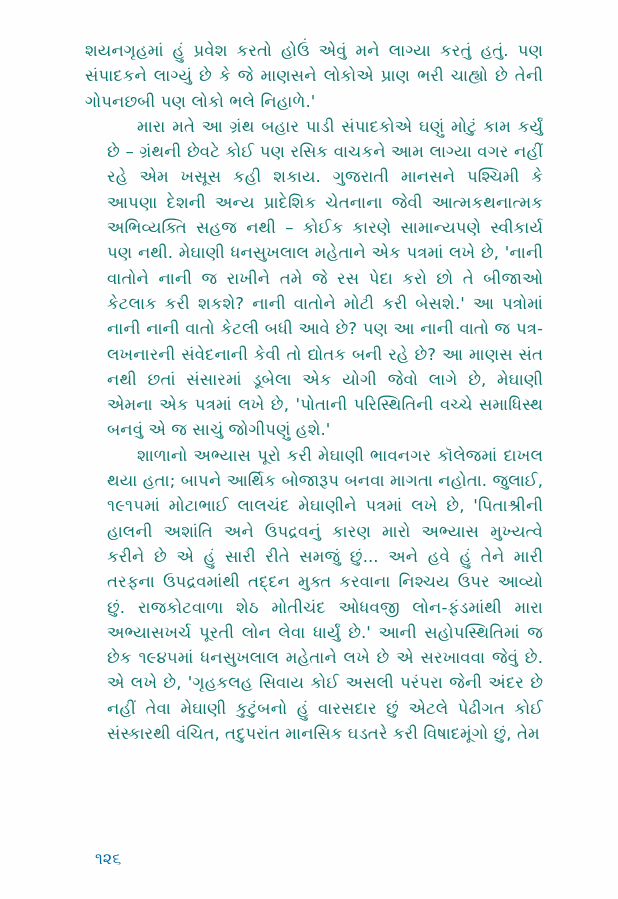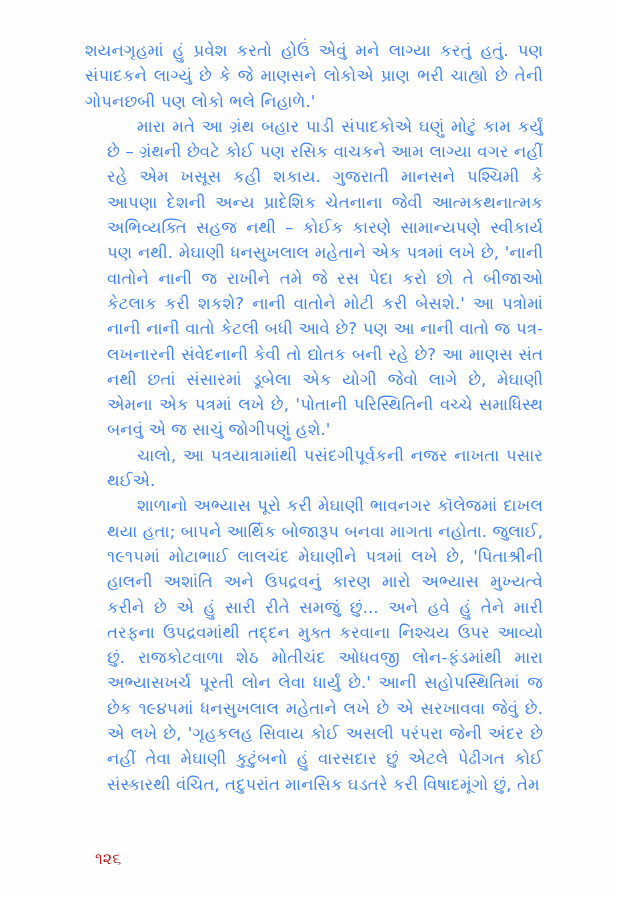--- a/index.html
+++ b/index.html
@@ -17,48 +17,47 @@
   .page {
     position: absolute;
     inset: 0;
     background: #fefefe;
   }
   .text-block {
     position: absolute;
     left: 85px;
     top: 38px;
     width: 458px;
-    color: #3b82f6;
+    color: #0f766e;
     font-size: 16.5px;
     line-height: 25.3px;
     text-align: justify;
     text-justify: inter-word;
     letter-spacing: 0.1px;
   }
   .text-block p {
     margin: 0;
     padding: 0;
   }
   .text-block p.indent {
     text-indent: 30px;
     margin-left: 22px;
   }
   .page-number {
     position: absolute;
     left: 95px;
     top: 848px;
-    color: #b91c1c;
+    color: #0369a1;
     font-size: 16px;
     line-height: 22px;
   }
 </style>
 </head>
 <body>
 
 <div class="page">
   <div class="text-block">
     <p>શયનગૃહમાં હું પ્રવેશ કરતો હોઉં એવું મને લાગ્યા કરતું હતું. પણ સંપાદકને લાગ્યું છે કે જે માણસને લોકોએ પ્રાણ ભરી ચાહ્યો છે તેની ગોપનછબી પણ લોકો ભલે નિહાળે.'</p>
     <p class="indent">મારા મતે આ ગ્રંથ બહાર પાડી સંપાદકોએ ઘણું મોટું કામ કર્યું છે – ગ્રંથની છેવટે કોઈ પણ રસિક વાચકને આમ લાગ્યા વગર નહીં રહે એમ ખસૂસ કહી શકાય. ગુજરાતી માનસને પશ્ચિમી કે આપણા દેશની અન્ય પ્રાદેશિક ચેતનાના જેવી આત્મકથનાત્મક અભિવ્યક્તિ સહજ નથી – કોઈક કારણે સામાન્યપણે સ્વીકાર્ય પણ નથી. મેઘાણી ધનસુખલાલ મહેતાને એક પત્રમાં લખે છે, 'નાની વાતોને નાની જ રાખીને તમે જે રસ પેદા કરો છો તે બીજાઓ કેટલાક કરી શકશે? નાની વાતોને મોટી કરી બેસશે.' આ પત્રોમાં નાની નાની વાતો કેટલી બધી આવે છે? પણ આ નાની વાતો જ પત્ર-લખનારની સંવેદનાની કેવી તો દ્યોતક બની રહે છે? આ માણસ સંત નથી છતાં સંસારમાં ડૂબેલા એક યોગી જેવો લાગે છે, મેઘાણી એમના એક પત્રમાં લખે છે, 'પોતાની પરિસ્થિતિની વચ્ચે સમાધિસ્થ બનવું એ જ સાચું જોગીપણું હશે.'</p>
-    <p class="indent">ચાલો, આ પત્રયાત્રામાંથી પસંદગીપૂર્વકની નજર નાખતા પસાર થઈએ.</p>
     <p class="indent">શાળાનો અભ્યાસ પૂરો કરી મેઘાણી ભાવનગર કૉલેજમાં દાખલ થયા હતા; બાપને આર્થિક બોજારૂપ બનવા માગતા નહોતા. જુલાઈ, ૧૯૧૫માં મોટાભાઈ લાલચંદ મેઘાણીને પત્રમાં લખે છે, 'પિતાશ્રીની હાલની અશાંતિ અને ઉપદ્રવનું કારણ મારો અભ્યાસ મુખ્યત્વે કરીને છે એ હું સારી રીતે સમજું છું... અને હવે હું તેને મારી તરફના ઉપદ્રવમાંથી તદ્દન મુક્ત કરવાના નિશ્ચય ઉપર આવ્યો છું. રાજકોટવાળા શેઠ મોતીચંદ ઓધવજી લોન-ફંડમાંથી મારા અભ્યાસખર્ચ પૂરતી લોન લેવા ધાર્યું છે.' આની સહોપસ્થિતિમાં જ છેક ૧૯૪૫માં ધનસુખલાલ મહેતાને લખે છે એ સરખાવવા જેવું છે. એ લખે છે, 'ગૃહકલહ સિવાય કોઈ અસલી પરંપરા જેની અંદર છે નહીં તેવા મેઘાણી કુટુંબનો હું વારસદાર છું એટલે પેઢીગત કોઈ સંસ્કારથી વંચિત, તદુપરાંત માનસિક ઘડતરે કરી વિષાદમૂંગો છું, તેમ</p>
   </div>
   <div class="page-number">૧૨૬</div>
 </div>
 
 </body></html>

